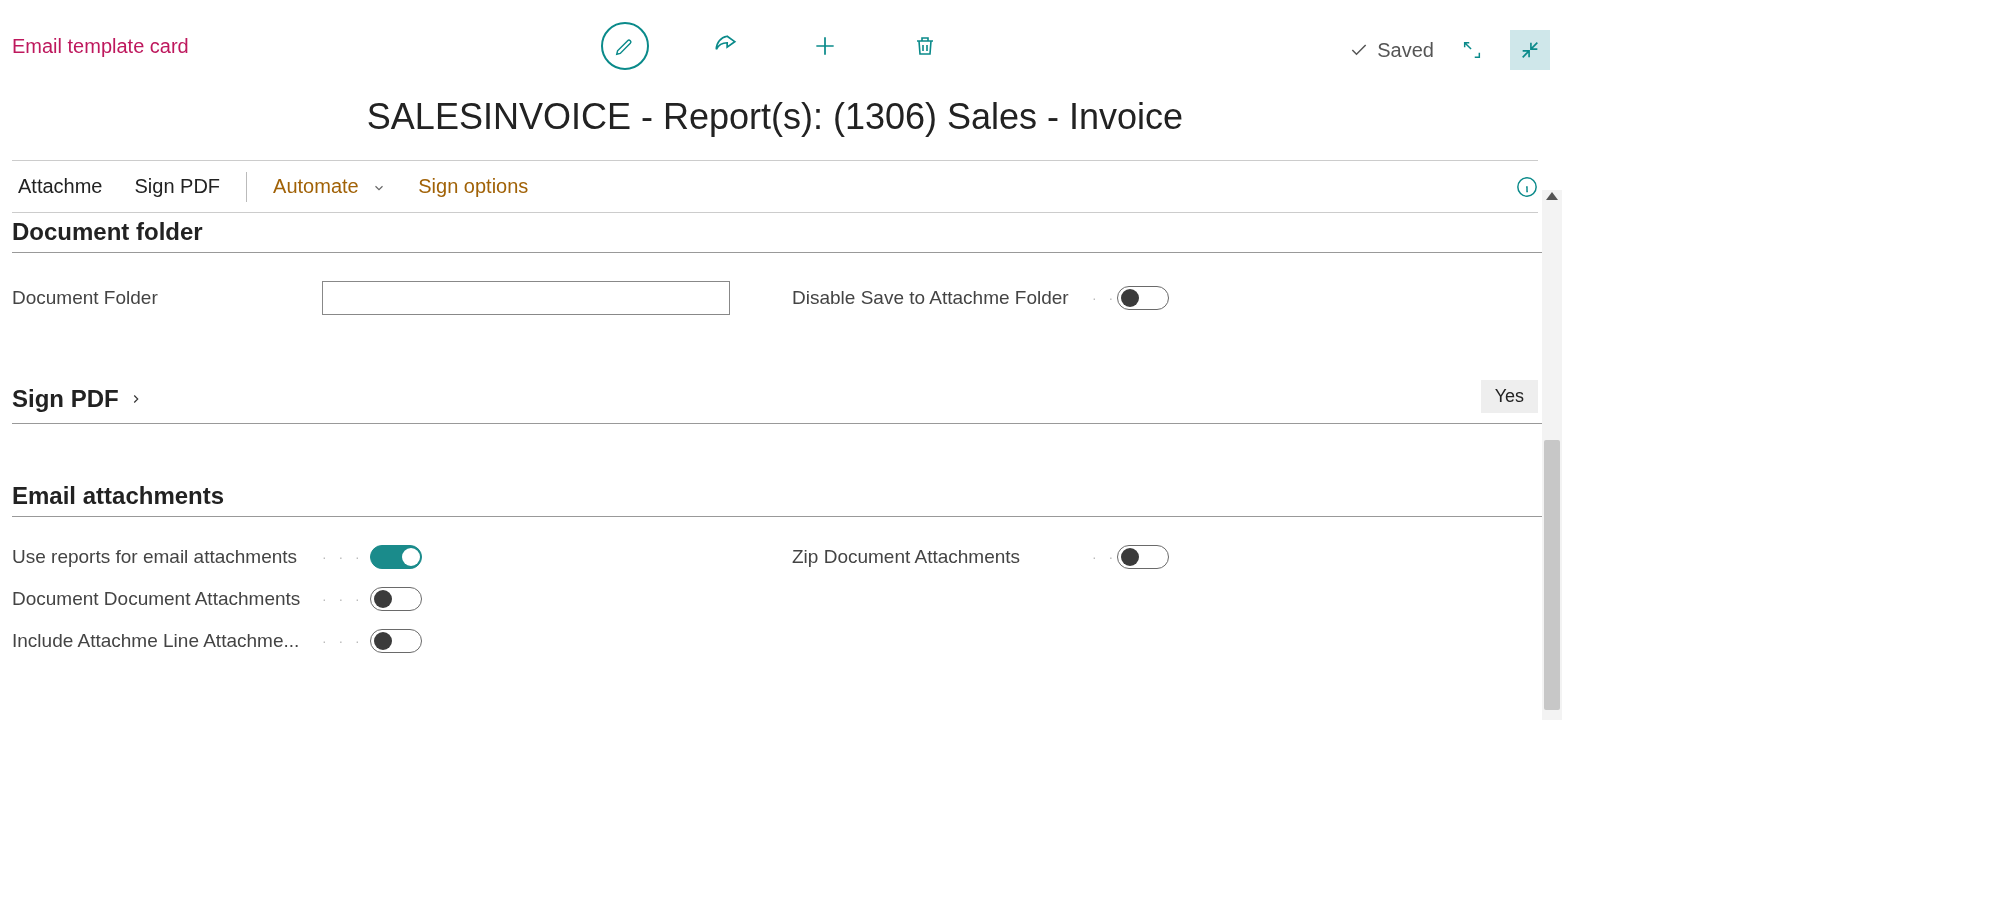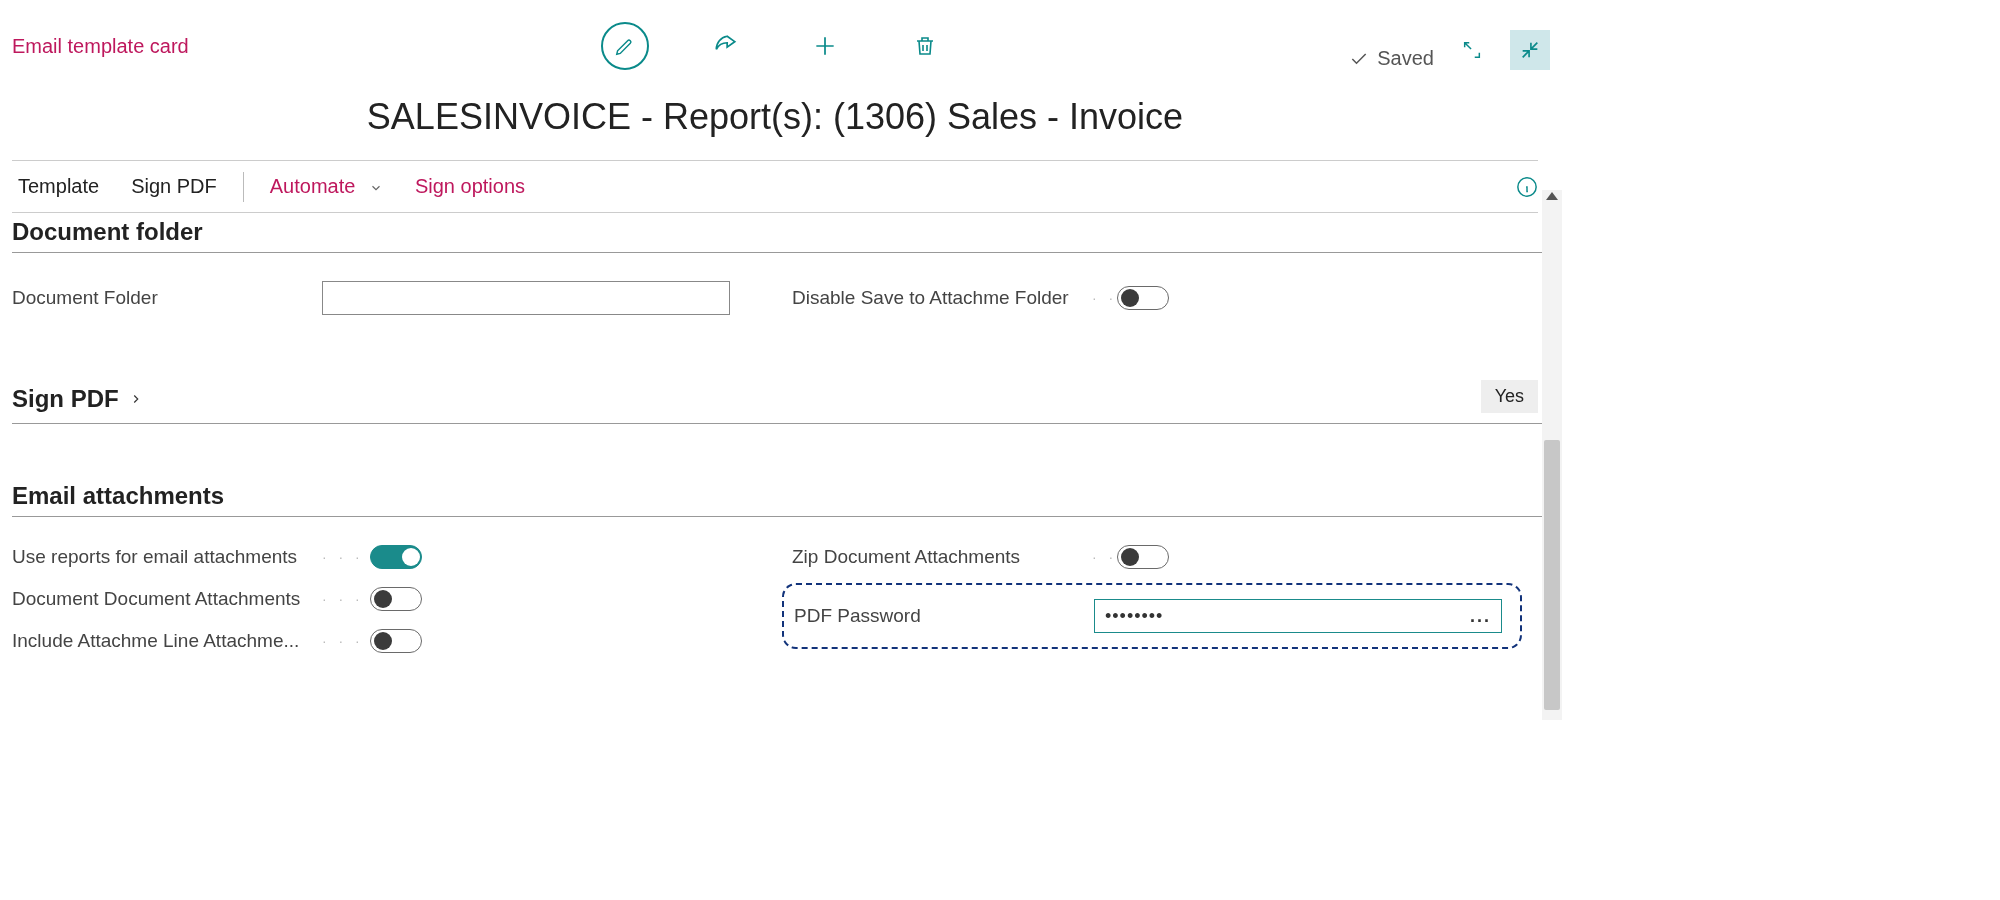--- a/index.html
+++ b/index.html
@@ -6,34 +6,34 @@
   html, body { width: 2000px; height: 900px; font-family: "Segoe UI", Arial, sans-serif; background: #fff; color: #333; }
   .page { width: 1550px; height: 720px; padding: 0 12px; position: relative; }
 
   
   .topbar { display: flex; align-items: center; height: 92px; }
   .breadcrumb { color: #be185d; font-size: 20px; font-weight: 400; }
   .top-icons { position: absolute; left: 0; right: 0; top: 22px; display: flex; justify-content: center; gap: 52px; align-items: center; pointer-events: none; }
   .top-icons > * { pointer-events: auto; }
   .icon-btn { width: 48px; height: 48px; display: flex; align-items: center; justify-content: center; cursor: pointer; color: #0a8a8a; }
   .icon-btn.circled { border: 2px solid #0a8a8a; border-radius: 50%; }
-  .top-right { position: absolute; right: 0; top: 30px; display: flex; align-items: flex-end; gap: 18px; }
+  .top-right { position: absolute; right: 0; top: 30px; display: flex; align-items: center; gap: 18px; }
   .saved { color: #555; font-size: 20px; display: flex; align-items: center; gap: 8px; }
   .top-right .square-btn { width: 40px; height: 40px; display: flex; align-items: center; justify-content: center; cursor: pointer; color: #0a8a8a; }
   .top-right .square-btn.active { background: #cfe7ea; }
 
   
   .page-title { font-size: 36px; font-weight: 300; color: #222; padding: 4px 0 22px 0; text-align: center; }
   .under-title-rule { border-top: 1px solid #ccc; }
 
   
   .commandbar { display: flex; align-items: center; height: 52px; padding: 0 0; gap: 20px; font-size: 20px; color: #222; border-bottom: 1px solid #ccc; position: relative; }
   .commandbar .item { cursor: pointer; padding: 4px 6px; }
   .commandbar .sep { width: 1px; height: 30px; background: #bbb; }
-  .commandbar .muted { color: #be185d; }
+  .commandbar .muted { color: #a16207; }
   .commandbar .chev { margin-left: 8px; }
   .info-icon { position: absolute; right: 0; color: #0a8a8a; cursor: pointer; }
 
   
   .content { position: absolute; top: 190px; left: 12px; right: -10px; bottom: 0; overflow: visible; }
   .scroll-track { position: absolute; right: -2px; top: 0; width: 20px; height: 530px; background: #f3f3f3; }
   .scroll-track::before { content: ""; position: absolute; top: 2px; left: 4px; width: 0; height: 0; border-left: 6px solid transparent; border-right: 6px solid transparent; border-bottom: 8px solid #555; }
   .scroll-thumb { position: absolute; left: 2px; width: 16px; top: 250px; height: 270px; background: #c7c7c7; border-radius: 2px; }
 
   .section-title { font-size: 24px; font-weight: 600; color: #222; padding: 28px 0 6px 0; display: flex; align-items: center; gap: 10px; }
@@ -112,21 +112,21 @@
             <path d="M20 4l-7 7M13 4v7h7M4 20l7-7M11 20v-7H4"></path>
           </svg>
       </div>
     </div>
   </div>
 
   <div class="page-title">SALESINVOICE - Report(s): (1306) Sales - Invoice</div>
   <div class="under-title-rule"></div>
 
   <div class="commandbar">
-    <span class="item">Template</span>
+    <span class="item">Attachme</span>
     <span class="item">Sign PDF</span>
     <span class="sep"></span>
     <span class="item muted">
       <span>Automate</span>
       <svg class="chev" style="display:inline-block;vertical-align:middle" width="14" height="14" viewBox="0 0 24 24" fill="none" stroke="#666" stroke-width="2">
           <path d="M6 9l6 6 6-6"></path>
         </svg>
     </span>
     <span class="item muted">Sign options</span>
     <span class="info-icon">
@@ -197,26 +197,17 @@
         </div>
       </div>
       <div>
         <div class="field">
           <span class="field-label" style="width:300px">Zip Document Attachments</span>
           <span class="dots">· ·</span>
           <span class="toggle field-control">
               <span class="knob"></span>
             </span>
         </div>
-        <div class="highlight-box">
-          <div class="field" style="margin:10px 0">
-            <span class="field-label" style="width:300px">PDF Password</span>
-            <div class="pwd-input-wrap field-control">
-              <span class="pwd-dots">••••••••</span>
-              <span class="pwd-more">...</span>
-            </div>
-          </div>
-        </div>
       </div>
     </div>
 
   </div>
 </div>
 
 </body></html>

